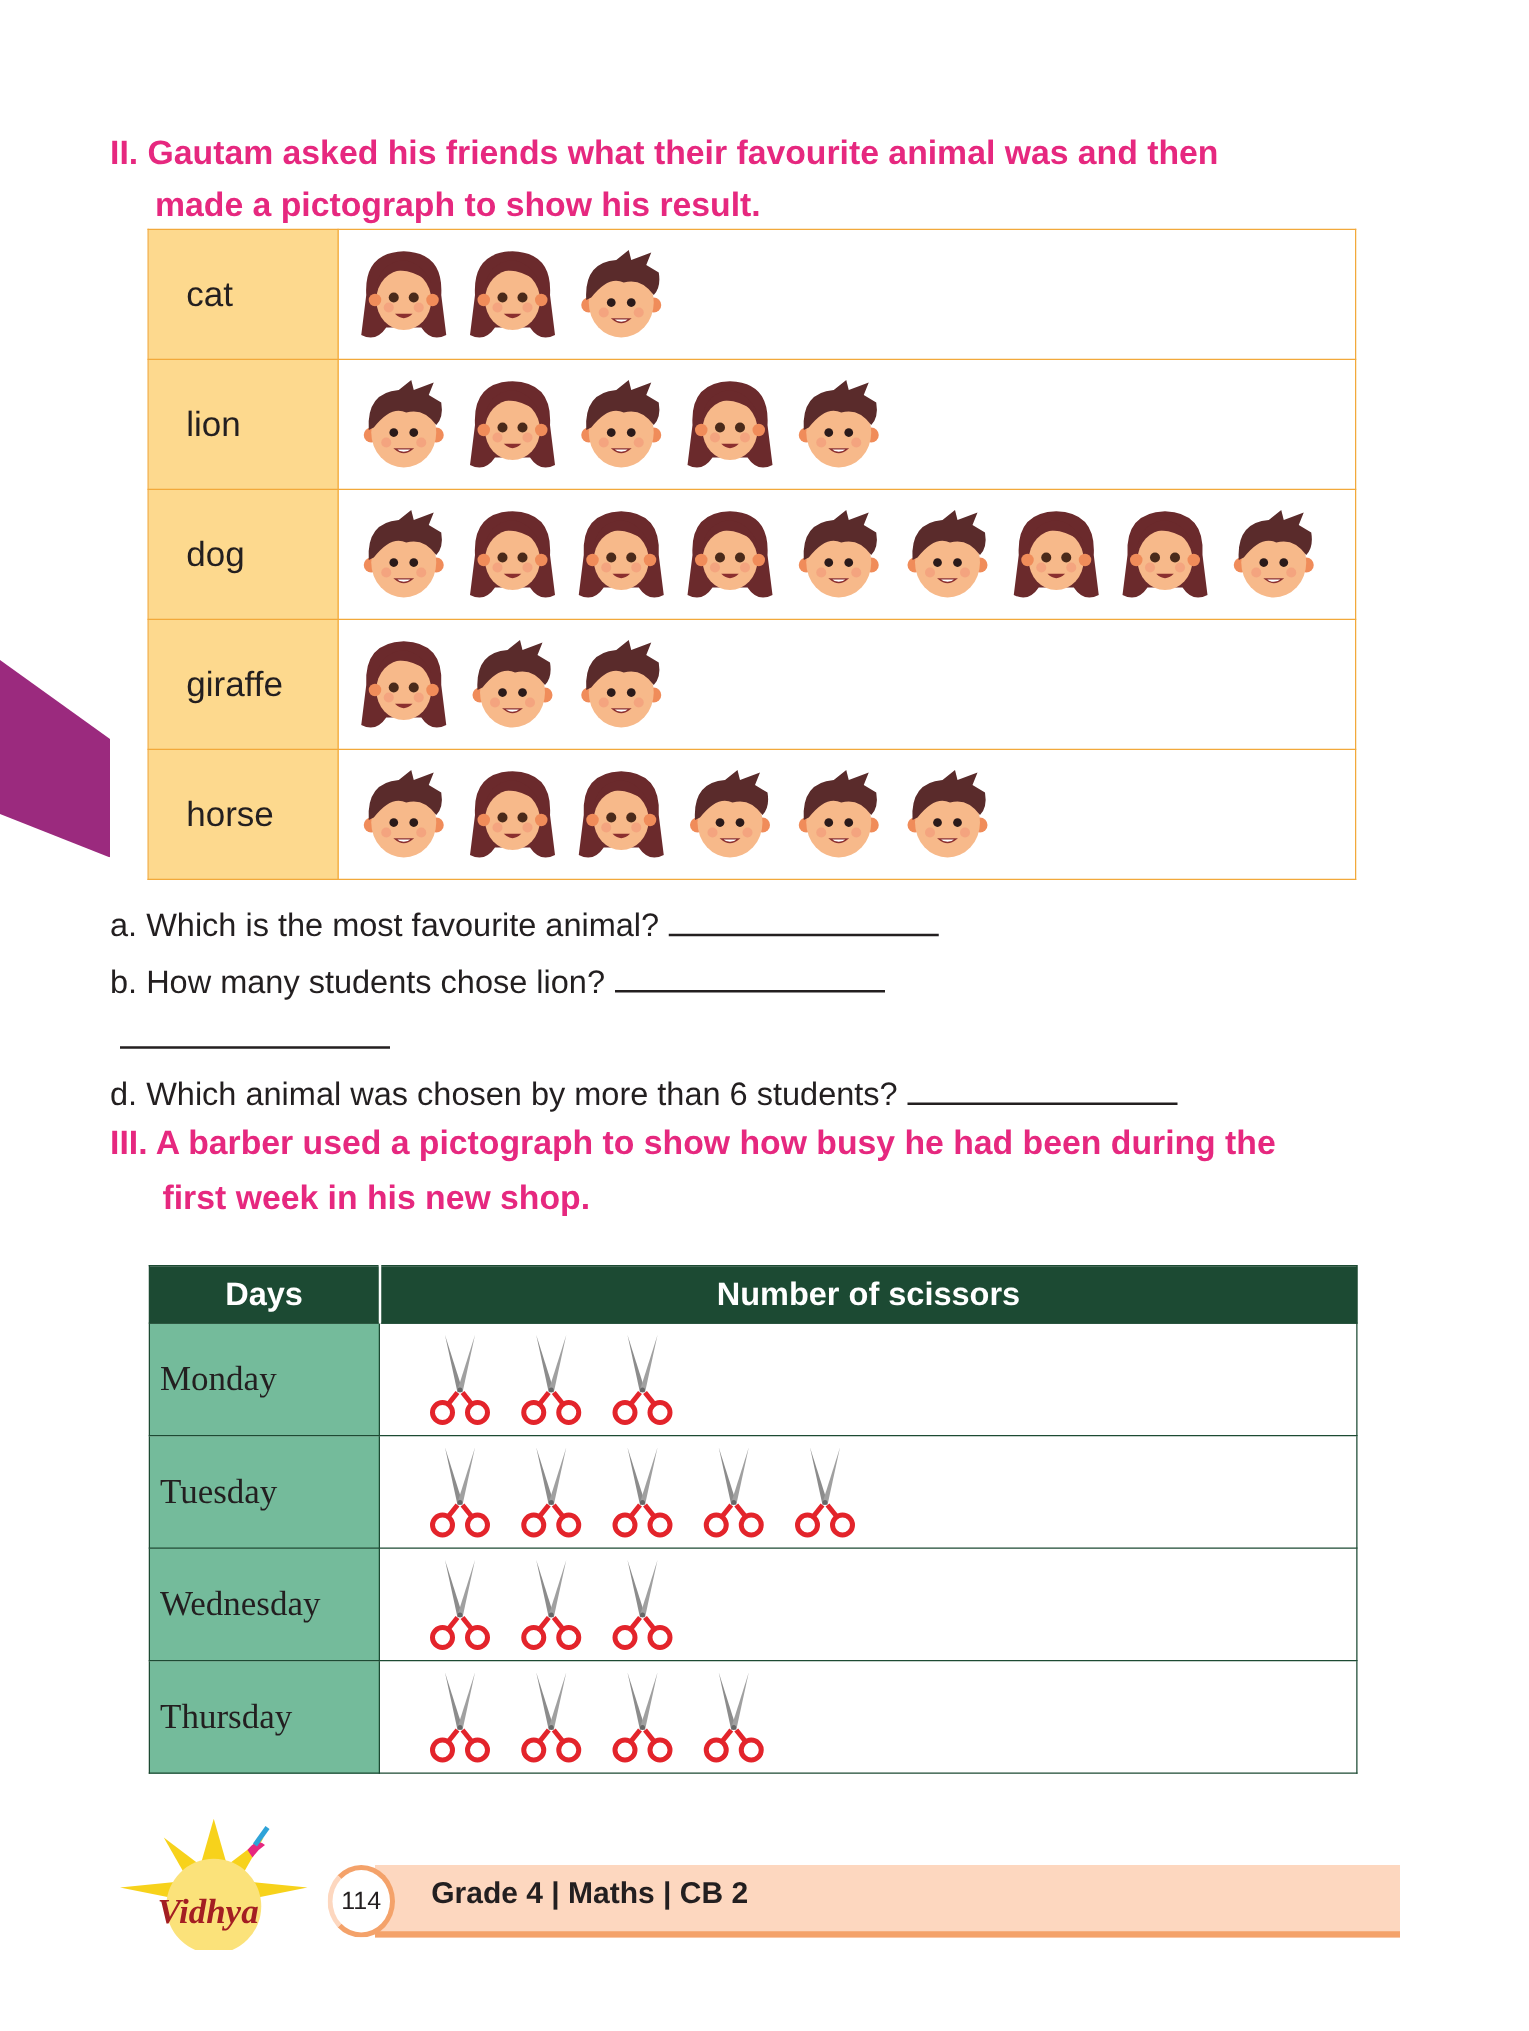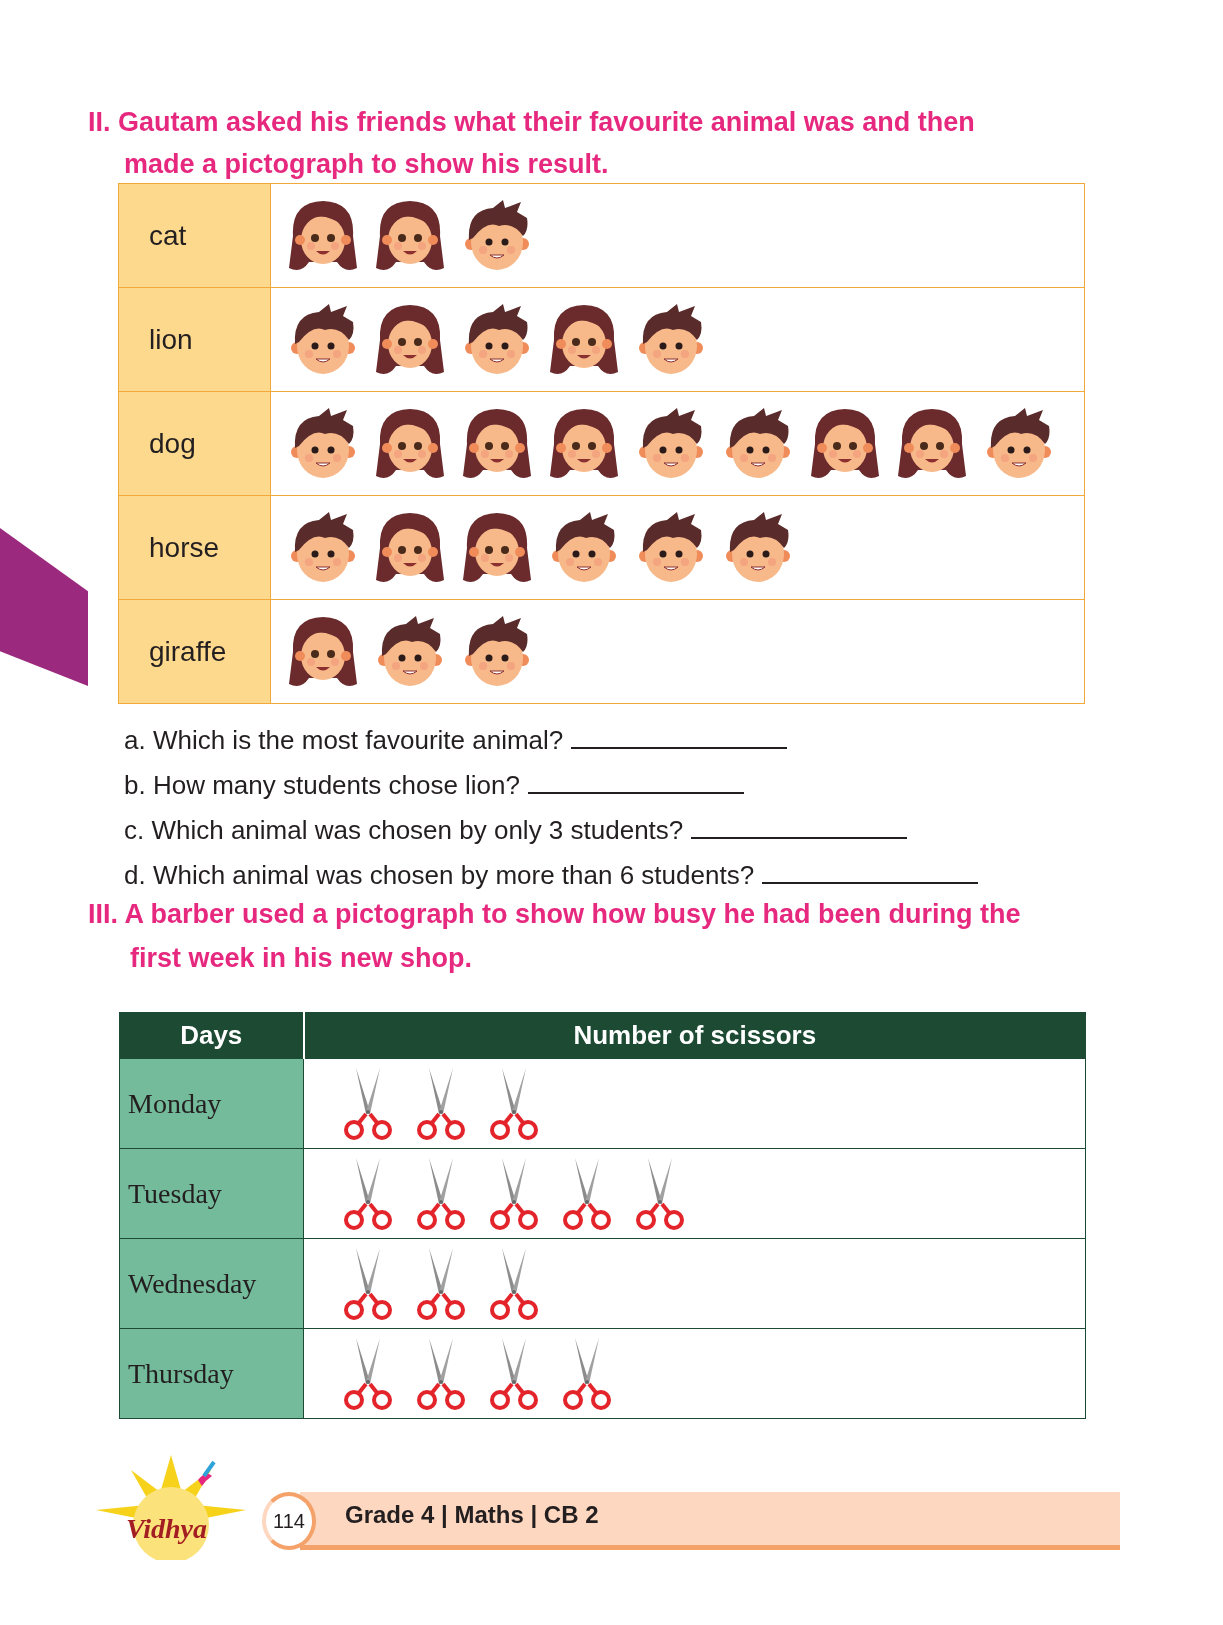--- a/index.html
+++ b/index.html
@@ -6,21 +6,21 @@
   body { width: 1223px; height: 1625px; background: #ffffff; font-family: "Liberation Sans", sans-serif; position: relative; overflow: hidden; color: #231f20; }
   .heading { position: absolute; color: #e6287f; font-weight: bold; font-size: 27px; line-height: 42px; margin-top: 17px; }
   .deco { position: absolute; left: 0; top: 528px; width: 88px; height: 158px; background: #9b2a7e; clip-path: polygon(0 0, 100% 40%, 100% 100%, 0 78%); }
   table { border-collapse: collapse; position: absolute; }
   .t1 { left: 118px; top: 183px; width: 967px; }
   .t1 td { border: 1.5px solid #f2a93b; height: 104px; }
   .t1 td.label { width: 152px; background: #fdd98e; font-size: 28px; padding-left: 30px; color: #231f20; }
   .t1 td.icons { padding-left: 14px; }
   .face { display: inline-block; width: 76px; height: 80px; margin-right: 11px; vertical-align: middle; }
   .qs { position: absolute; left: 88px; top: 718px; font-size: 26px; line-height: 45px; }
-  .q { white-space: nowrap; margin-left: 36px; }
+  .q { white-space: nowrap; }
   .blank { display: inline-block; border-bottom: 2px solid #231f20; width: 216px; height: 22px; margin-left: 8px; }
   .t2 { left: 119px; top: 1012px; width: 967px; }
   .t2 th { background: #1c4a33; color: #ffffff; font-size: 26px; height: 46px; border: 1.5px solid #1c4a33; }
   .t2 th.days { width: 184px; border-right: 2px solid #ffffff; }
   .t2 td { border: 1.5px solid #1c4a33; height: 90px; font-family: Liberation Serif, serif; }
   .t2 td.day { background: #74bb9b; font-size: 28px; padding-left: 8px; color: #231f20; }
   .t2 td.sc { padding-left: 36px; }
   .scissors { display: inline-block; width: 56px; height: 76px; margin-right: 17px; vertical-align: middle; }
   .footer { position: absolute; left: 0; top: 1480px; width: 1126px; height: 80px; }
   .footer-bar { position: absolute; left: 300px; top: 12px; width: 820px; height: 58px; background: #fdd7bf; border-bottom: 5px solid #f4a26a; }
@@ -226,20 +226,55 @@
             <ellipse cx="38" cy="46" rx="26" ry="28" fill="#f7b98a"></ellipse>
             <path d="M10 44 Q8 14 34 12 L44 4 L46 12 L62 6 L58 16 L68 22 Q70 34 64 40 Q54 26 40 30 Q28 24 14 42 Z" fill="#5a2b2b"></path>
             <circle cx="30" cy="46" r="3.5" fill="#2a1a1a"></circle>
             <circle cx="46" cy="46" r="3.5" fill="#2a1a1a"></circle>
             <circle cx="24" cy="54" r="4" fill="#f29b7a" opacity=".7"></circle>
             <circle cx="52" cy="54" r="4" fill="#f29b7a" opacity=".7"></circle>
             <path d="M31 59 Q38 65 45 59 Z" fill="#ffffff" stroke="#8b2f2f" stroke-width="1"></path>
           </svg></td>
       </tr>
       <tr>
+        <td class="label">giraffe</td>
+        <td class="icons"><svg class="face" viewBox="0 0 76 80">
+            <path d="M8 40 Q6 6 38 5 Q70 6 68 40 L72 72 Q60 78 52 66 L24 66 Q16 78 4 72 Z" fill="#6b2a2c"></path>
+            <ellipse cx="38" cy="44" rx="22" ry="24" fill="#f7b98a"></ellipse>
+            <circle cx="15" cy="44" r="5" fill="#f08c5a"></circle>
+            <circle cx="61" cy="44" r="5" fill="#f08c5a"></circle>
+            <path d="M16 32 Q30 10 60 30 Q52 14 38 12 Q20 14 16 32 Z" fill="#6b2a2c"></path>
+            <circle cx="30" cy="42" r="4" fill="#4a2a1a"></circle>
+            <circle cx="46" cy="42" r="4" fill="#4a2a1a"></circle>
+            <circle cx="26" cy="50" r="4" fill="#f29b7a" opacity=".7"></circle>
+            <circle cx="50" cy="50" r="4" fill="#f29b7a" opacity=".7"></circle>
+            <path d="M31 55 Q38 62 45 55 Z" fill="#8b2f2f"></path>
+          </svg><svg class="face" viewBox="0 0 76 80">
+            <circle cx="12" cy="48" r="6" fill="#f08c5a"></circle>
+            <circle cx="64" cy="48" r="6" fill="#f08c5a"></circle>
+            <ellipse cx="38" cy="46" rx="26" ry="28" fill="#f7b98a"></ellipse>
+            <path d="M10 44 Q8 14 34 12 L44 4 L46 12 L62 6 L58 16 L68 22 Q70 34 64 40 Q54 26 40 30 Q28 24 14 42 Z" fill="#5a2b2b"></path>
+            <circle cx="30" cy="46" r="3.5" fill="#2a1a1a"></circle>
+            <circle cx="46" cy="46" r="3.5" fill="#2a1a1a"></circle>
+            <circle cx="24" cy="54" r="4" fill="#f29b7a" opacity=".7"></circle>
+            <circle cx="52" cy="54" r="4" fill="#f29b7a" opacity=".7"></circle>
+            <path d="M31 59 Q38 65 45 59 Z" fill="#ffffff" stroke="#8b2f2f" stroke-width="1"></path>
+          </svg><svg class="face" viewBox="0 0 76 80">
+            <circle cx="12" cy="48" r="6" fill="#f08c5a"></circle>
+            <circle cx="64" cy="48" r="6" fill="#f08c5a"></circle>
+            <ellipse cx="38" cy="46" rx="26" ry="28" fill="#f7b98a"></ellipse>
+            <path d="M10 44 Q8 14 34 12 L44 4 L46 12 L62 6 L58 16 L68 22 Q70 34 64 40 Q54 26 40 30 Q28 24 14 42 Z" fill="#5a2b2b"></path>
+            <circle cx="30" cy="46" r="3.5" fill="#2a1a1a"></circle>
+            <circle cx="46" cy="46" r="3.5" fill="#2a1a1a"></circle>
+            <circle cx="24" cy="54" r="4" fill="#f29b7a" opacity=".7"></circle>
+            <circle cx="52" cy="54" r="4" fill="#f29b7a" opacity=".7"></circle>
+            <path d="M31 59 Q38 65 45 59 Z" fill="#ffffff" stroke="#8b2f2f" stroke-width="1"></path>
+          </svg></td>
+      </tr>
+      <tr>
         <td class="label">horse</td>
         <td class="icons"><svg class="face" viewBox="0 0 76 80">
             <circle cx="12" cy="48" r="6" fill="#f08c5a"></circle>
             <circle cx="64" cy="48" r="6" fill="#f08c5a"></circle>
             <ellipse cx="38" cy="46" rx="26" ry="28" fill="#f7b98a"></ellipse>
             <path d="M10 44 Q8 14 34 12 L44 4 L46 12 L62 6 L58 16 L68 22 Q70 34 64 40 Q54 26 40 30 Q28 24 14 42 Z" fill="#5a2b2b"></path>
             <circle cx="30" cy="46" r="3.5" fill="#2a1a1a"></circle>
             <circle cx="46" cy="46" r="3.5" fill="#2a1a1a"></circle>
             <circle cx="24" cy="54" r="4" fill="#f29b7a" opacity=".7"></circle>
             <circle cx="52" cy="54" r="4" fill="#f29b7a" opacity=".7"></circle>
@@ -269,55 +304,20 @@
           </svg><svg class="face" viewBox="0 0 76 80">
             <circle cx="12" cy="48" r="6" fill="#f08c5a"></circle>
             <circle cx="64" cy="48" r="6" fill="#f08c5a"></circle>
             <ellipse cx="38" cy="46" rx="26" ry="28" fill="#f7b98a"></ellipse>
             <path d="M10 44 Q8 14 34 12 L44 4 L46 12 L62 6 L58 16 L68 22 Q70 34 64 40 Q54 26 40 30 Q28 24 14 42 Z" fill="#5a2b2b"></path>
             <circle cx="30" cy="46" r="3.5" fill="#2a1a1a"></circle>
             <circle cx="46" cy="46" r="3.5" fill="#2a1a1a"></circle>
             <circle cx="24" cy="54" r="4" fill="#f29b7a" opacity=".7"></circle>
             <circle cx="52" cy="54" r="4" fill="#f29b7a" opacity=".7"></circle>
             <path d="M31 59 Q38 65 45 59 Z" fill="#ffffff" stroke="#8b2f2f" stroke-width="1"></path>
-          </svg><svg class="face" viewBox="0 0 76 80">
-            <circle cx="12" cy="48" r="6" fill="#f08c5a"></circle>
-            <circle cx="64" cy="48" r="6" fill="#f08c5a"></circle>
-            <ellipse cx="38" cy="46" rx="26" ry="28" fill="#f7b98a"></ellipse>
-            <path d="M10 44 Q8 14 34 12 L44 4 L46 12 L62 6 L58 16 L68 22 Q70 34 64 40 Q54 26 40 30 Q28 24 14 42 Z" fill="#5a2b2b"></path>
-            <circle cx="30" cy="46" r="3.5" fill="#2a1a1a"></circle>
-            <circle cx="46" cy="46" r="3.5" fill="#2a1a1a"></circle>
-            <circle cx="24" cy="54" r="4" fill="#f29b7a" opacity=".7"></circle>
-            <circle cx="52" cy="54" r="4" fill="#f29b7a" opacity=".7"></circle>
-            <path d="M31 59 Q38 65 45 59 Z" fill="#ffffff" stroke="#8b2f2f" stroke-width="1"></path>
-          </svg><svg class="face" viewBox="0 0 76 80">
-            <circle cx="12" cy="48" r="6" fill="#f08c5a"></circle>
-            <circle cx="64" cy="48" r="6" fill="#f08c5a"></circle>
-            <ellipse cx="38" cy="46" rx="26" ry="28" fill="#f7b98a"></ellipse>
-            <path d="M10 44 Q8 14 34 12 L44 4 L46 12 L62 6 L58 16 L68 22 Q70 34 64 40 Q54 26 40 30 Q28 24 14 42 Z" fill="#5a2b2b"></path>
-            <circle cx="30" cy="46" r="3.5" fill="#2a1a1a"></circle>
-            <circle cx="46" cy="46" r="3.5" fill="#2a1a1a"></circle>
-            <circle cx="24" cy="54" r="4" fill="#f29b7a" opacity=".7"></circle>
-            <circle cx="52" cy="54" r="4" fill="#f29b7a" opacity=".7"></circle>
-            <path d="M31 59 Q38 65 45 59 Z" fill="#ffffff" stroke="#8b2f2f" stroke-width="1"></path>
-          </svg></td>
-      </tr>
-      <tr>
-        <td class="label">giraffe</td>
-        <td class="icons"><svg class="face" viewBox="0 0 76 80">
-            <path d="M8 40 Q6 6 38 5 Q70 6 68 40 L72 72 Q60 78 52 66 L24 66 Q16 78 4 72 Z" fill="#6b2a2c"></path>
-            <ellipse cx="38" cy="44" rx="22" ry="24" fill="#f7b98a"></ellipse>
-            <circle cx="15" cy="44" r="5" fill="#f08c5a"></circle>
-            <circle cx="61" cy="44" r="5" fill="#f08c5a"></circle>
-            <path d="M16 32 Q30 10 60 30 Q52 14 38 12 Q20 14 16 32 Z" fill="#6b2a2c"></path>
-            <circle cx="30" cy="42" r="4" fill="#4a2a1a"></circle>
-            <circle cx="46" cy="42" r="4" fill="#4a2a1a"></circle>
-            <circle cx="26" cy="50" r="4" fill="#f29b7a" opacity=".7"></circle>
-            <circle cx="50" cy="50" r="4" fill="#f29b7a" opacity=".7"></circle>
-            <path d="M31 55 Q38 62 45 55 Z" fill="#8b2f2f"></path>
           </svg><svg class="face" viewBox="0 0 76 80">
             <circle cx="12" cy="48" r="6" fill="#f08c5a"></circle>
             <circle cx="64" cy="48" r="6" fill="#f08c5a"></circle>
             <ellipse cx="38" cy="46" rx="26" ry="28" fill="#f7b98a"></ellipse>
             <path d="M10 44 Q8 14 34 12 L44 4 L46 12 L62 6 L58 16 L68 22 Q70 34 64 40 Q54 26 40 30 Q28 24 14 42 Z" fill="#5a2b2b"></path>
             <circle cx="30" cy="46" r="3.5" fill="#2a1a1a"></circle>
             <circle cx="46" cy="46" r="3.5" fill="#2a1a1a"></circle>
             <circle cx="24" cy="54" r="4" fill="#f29b7a" opacity=".7"></circle>
             <circle cx="52" cy="54" r="4" fill="#f29b7a" opacity=".7"></circle>
             <path d="M31 59 Q38 65 45 59 Z" fill="#ffffff" stroke="#8b2f2f" stroke-width="1"></path>
@@ -332,21 +332,21 @@
             <circle cx="52" cy="54" r="4" fill="#f29b7a" opacity=".7"></circle>
             <path d="M31 59 Q38 65 45 59 Z" fill="#ffffff" stroke="#8b2f2f" stroke-width="1"></path>
           </svg></td>
       </tr>
     </tbody>
 </table>
 
 <div class="qs">
   <div class="q"><span>a. Which is the most favourite animal?</span><span class="blank"></span></div>
   <div class="q"><span>b. How many students chose lion?</span><span class="blank"></span></div>
-  <div class="q"><span>c. Which animal was chosen by only 3 students?</span><span class="blank"></span></div>
+  <div class="q"><span class="blank"></span></div>
   <div class="q"><span>d. Which animal was chosen by more than 6 students?</span><span class="blank"></span></div>
 </div>
 
 <div class="heading" style="left:88px; top:876px; width:1005px; text-align:justify;">
   <span>III.</span>
   <span>A barber used a pictograph to show how busy he had been during the</span>
 </div>
 <div class="heading" style="left:130px; top:920px;">first week in his new shop.</div>
 
 <table class="t2">

